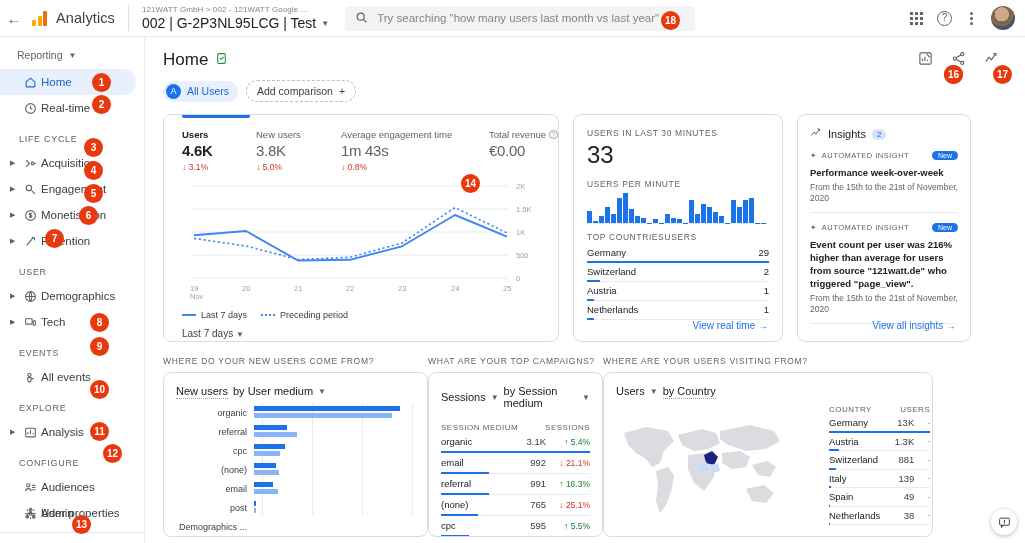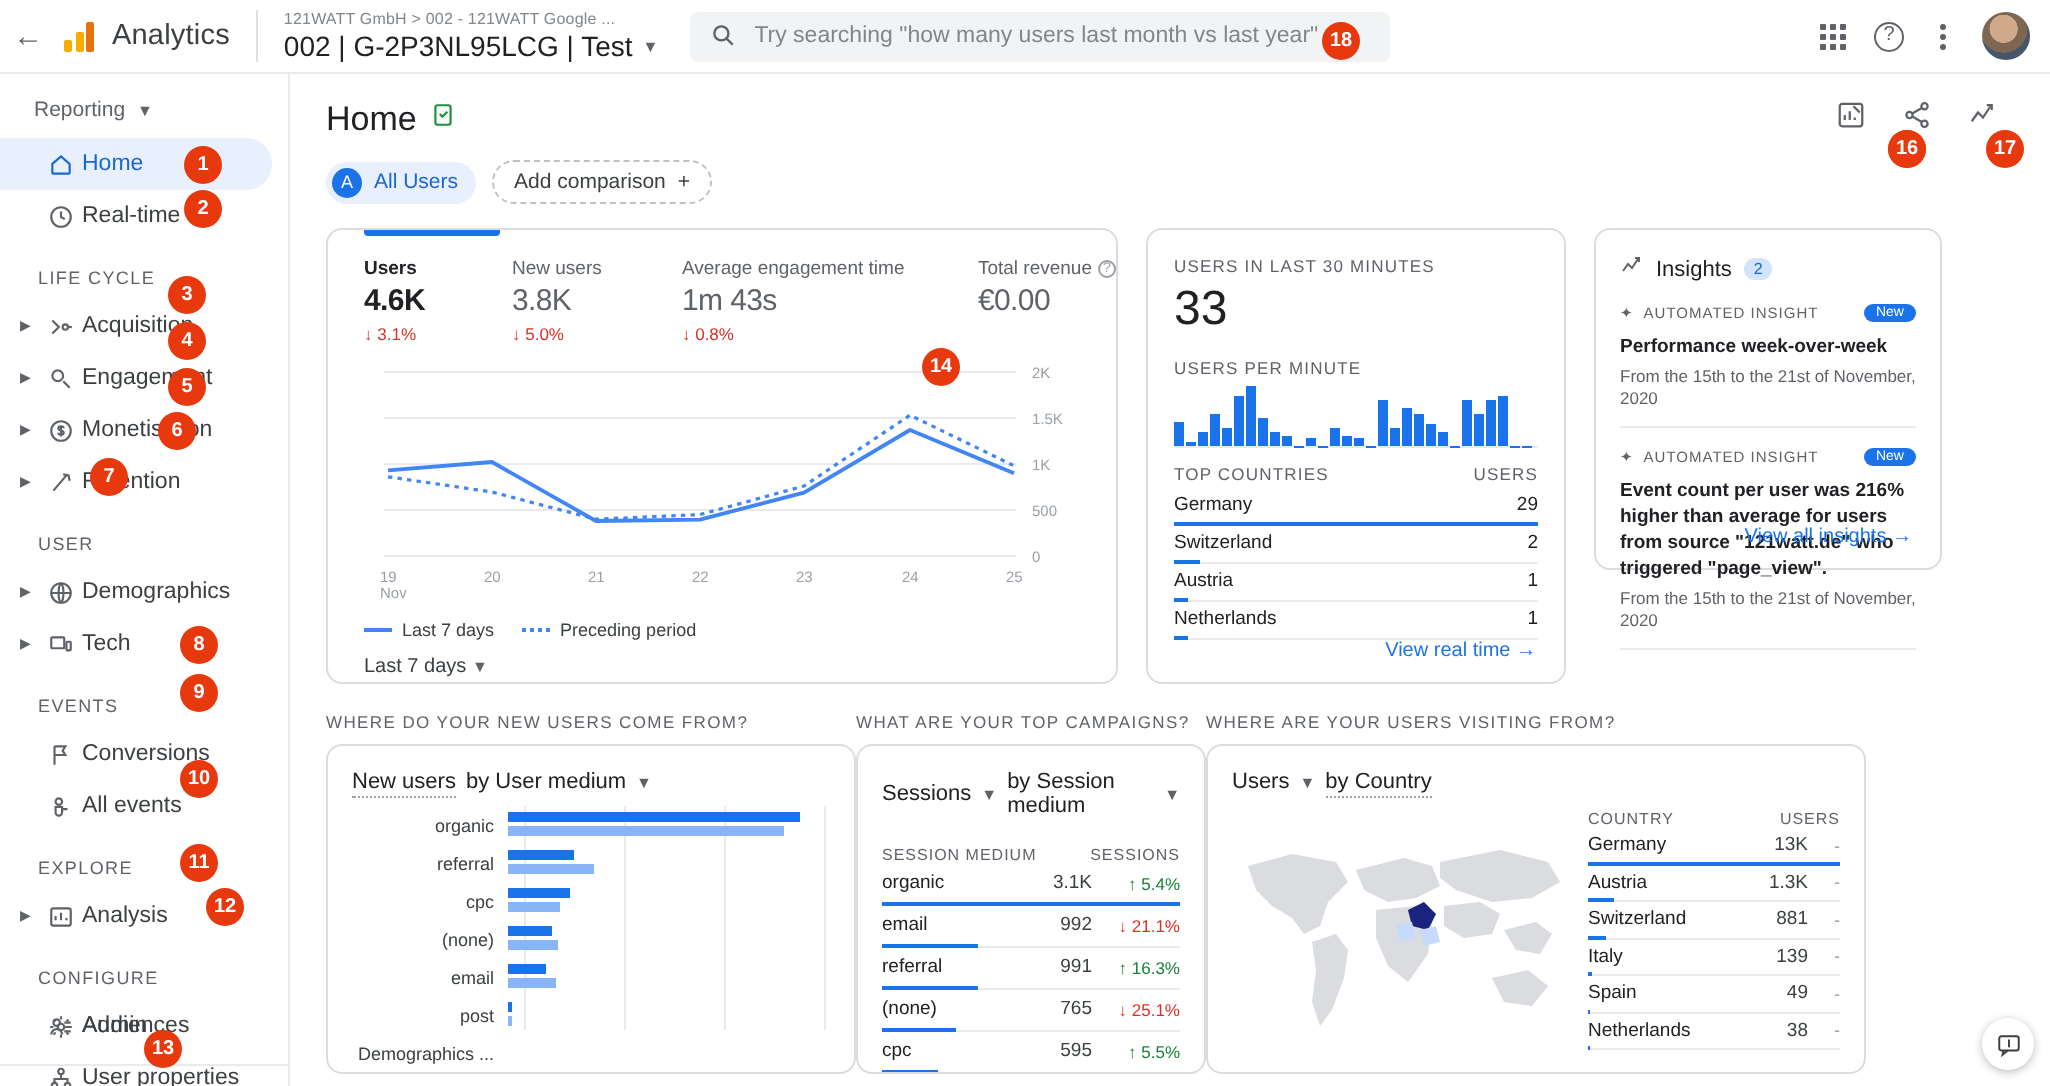--- a/index.html
+++ b/index.html
@@ -106,28 +106,28 @@
   .lg-solid { display:inline-block; width:14px;height:2px;background:#4285f4;margin-right:5px; vertical-align:2px;}
   .lg-dash { display:inline-block; width:14px;height:0; border-top:2px dotted #4285f4;margin-right:5px; vertical-align:2px;}
   .range-sel { padding: 8px 0 0 18px; font-size: 10px; color: #3c4043; cursor: pointer; }
 
   .card-rt { width: 210px; height: 228px; padding: 13px 13px 8px 13px; }
   .sec-cap { font-size: 8.5px; color: #5f6368; letter-spacing: .6px; }
   .rt-big { font-size: 24px; color: #202124; margin: 3px 0 10px 0; }
   .rt-bars { display: flex; align-items: flex-end; gap: 1px; height: 30px; margin: 5px 0 6px 0;
     border-bottom: 1px solid #e8eaed; }
   .rt-bars i { display:block; width: 5px; background: #1a73e8; }
-  .tbl-head { display:flex; justify-content: space-between; font-size: 8.5px; color:#5f6368;
+  .tbl-head { display:flex; font-size: 8.5px; color:#5f6368;
     letter-spacing:.6px; padding: 2px 0 2px 0; }
   .rt-row { position: relative; border-bottom: 1px solid #e8eaed; padding: 3px 0 4px 0; }
   .rt-row .rtr { display:flex; justify-content: space-between; font-size: 9.5px; color: #202124; }
   .rt-row .bar { position:absolute; left:0; bottom:-1px; height: 2px; background: #1a73e8; }
   .view-link { position: absolute; right: 14px; bottom: 10px; font-size: 10px; color: #1a73e8; cursor:pointer;margin-left:13px; }
 
-  .card-ins { width: 174px; height: 171px; padding: 12px 12px 8px 12px; }
+  .card-ins { width: 174px; height: 228px; padding: 12px 12px 8px 12px; }
   .ins-head { display:flex; align-items:center; gap:6px; font-size: 11px; color:#202124; }
   .ins-badge { background: #d2e3fc; color:#1967d2; font-size:8px; border-radius:8px; padding:1px 5px;}
   .ins-item { padding: 10px 0 8px 0; border-bottom: 1px solid #e8eaed; }
   .ins-item:last-of-type { border-bottom: none; }
   .ins-meta { display:flex; align-items:center; justify-content: space-between; }
   .ins-kind { font-size: 7.5px; color:#5f6368; letter-spacing:.5px; display:flex; align-items:center; gap:5px;}
   .ins-new { background:#1a73e8;color:#fff;font-size:7px;border-radius:7px;padding:1px 6px;}
   .ins-title { font-size: 9.5px; color:#202124; font-weight:bold; margin-top:6px; line-height: 13px;}
   .ins-sub { font-size: 8.5px; color:#5f6368; margin-top:3px; line-height:11px;}
 
@@ -148,21 +148,21 @@
     letter-spacing:.5px; margin-top: 14px; }
   .m2-row { position:relative; display:flex; align-items:center; padding: 4px 0 5px 0;
     border-bottom: 1px solid #e8eaed; font-size:9.5px; color:#202124;}
   .m2-row .nm { flex:1; }
   .m2-row .vl { width: 32px; text-align:right; color:#3c4043;}
   .m2-row .dl { width: 44px; text-align:right; font-size:8.5px;}
   .m2-row .bar { position:absolute; left:0; bottom:-1px; height:2px; background:#1a73e8;}
   .up { color:#188038; } .down { color:#d93025; }
   .b3-body { display:flex; margin-top: 8px; }
   .map { width: 172px; height: 118px; position: relative; }
-  .c3-tbl { flex: 1; padding-left: 6px; }
+  .c3-tbl { flex: 1; padding-left: 6px; margin-left: 35px; }
   .c3-head { display:flex; justify-content: space-between; font-size:8px; color:#5f6368; letter-spacing:.5px; }
   .c3-row { position:relative; display:flex; align-items:center; padding:3px 0 3.5px 0;
     border-bottom:1px solid #e8eaed; font-size:9.5px; color:#202124;}
   .c3-row .nm { flex:1; }
   .c3-row .vl { width:34px; text-align:right; color:#3c4043;}
   .c3-row .dl { width:16px; text-align:right; color:#9aa0a6; font-size:9px;}
   .c3-row .bar { position:absolute; left:0; bottom:-1px; height:2px; background:#1a73e8;}
 
   .fab { position: absolute; right: 8px; bottom: 8px; width: 26px; height: 26px; border-radius: 50%;
     background: #fff; box-shadow: 0 1px 4px rgba(60,64,67,.35); display:flex;
@@ -306,29 +306,20 @@
     <span class="ico">
       <svg width="13" height="13" viewBox="0 0 24 24" fill="none" stroke="#5f6368" stroke-width="2">
           <rect x="3" y="5" width="12" height="10" rx="1"></rect>
           <rect x="17" y="9" width="4" height="8" rx="1"></rect>
         </svg>
     </span>
     <span class="lbl">Tech</span>
   </div>
 
   <div class="nav-section">EVENTS</div>
-  <div class="nav-item">
-    <span class="exp"></span>
-    <span class="ico">
-      <svg width="13" height="13" viewBox="0 0 24 24" fill="none" stroke="#5f6368" stroke-width="2">
-          <path d="M6 21V4M6 4h10l-2.5 4L16 12H6"></path>
-        </svg>
-    </span>
-    <span class="lbl">Conversions</span>
-  </div>
   <div class="nav-item">
     <span class="exp"></span>
     <span class="ico">
       <svg width="13" height="13" viewBox="0 0 24 24" fill="none" stroke="#5f6368" stroke-width="2">
           <circle cx="10" cy="7" r="3"></circle>
           <path d="M7 12h6v5a3 3 0 0 1-6 0zM13 14h5"></path>
         </svg>
     </span>
     <span class="lbl">All events</span>
   </div>

